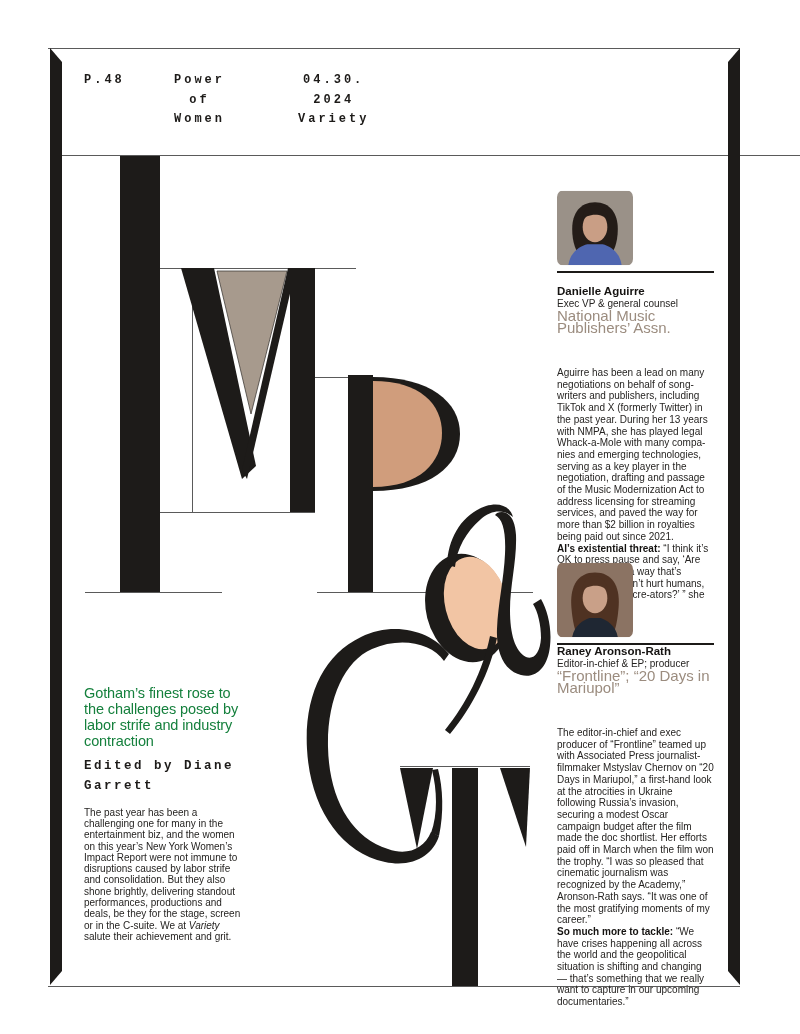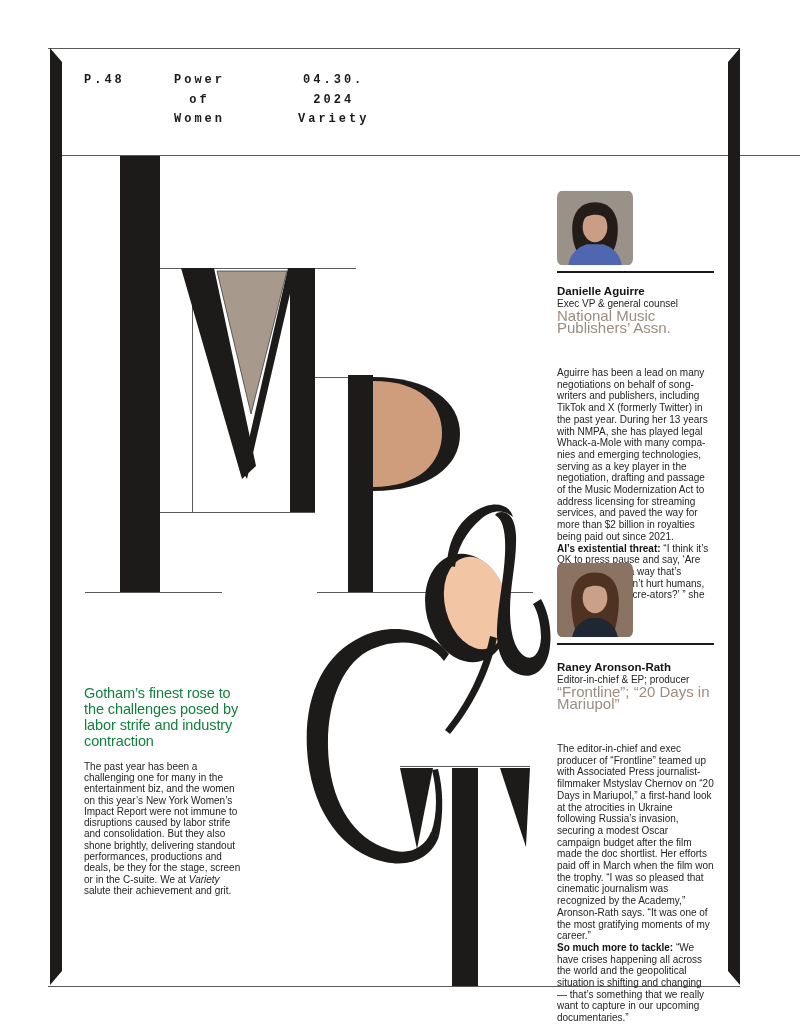--- a/index.html
+++ b/index.html
@@ -106,20 +106,21 @@
 <div class="abs hdr" style="left:84px;top:71px">P.48</div>
 <div class="abs hdr" style="left:174px;top:71px">Power
 of
 Women</div>
 <div class="abs hdr" style="left:298px;top:71px">04.30.
 2024
 Variety</div>
 
 <div class="abs" style="left:84px;top:686px;width:162px">
   <div class="headline">Gotham’s finest rose to the challenges posed by labor strife and industry contraction</div>
+  <div class="edited" style="margin-top:6px">Edited by Diane Garrett</div>
   <div class="intro-body" style="margin-top:11px"><span>The past year has been a challenging one for many in the entertainment biz, and the women on this year’s New York Women’s Impact Report were not immune to disruptions caused by labor strife and consolidation. But they also shone brightly, delivering standout performances, productions and deals, be they for the stage, screen or in the C-suite. We at </span><span class="it">Variety</span><span> salute their achievement and grit.</span></div>
 </div>
 
 <div class="abs" style="left:557px;top:190px;width:157px">
   <div class="photo" style="width:76px;height:76px">
     <svg width="76" height="76" viewBox="0 0 80 78">
       <rect width="80" height="78" fill="#9a9188"></rect>
       <path d="M40,12 C24,12 16,24 16,40 C16,58 22,66 26,70 L54,70 C58,66 64,58 64,40 C64,24 56,12 40,12 Z" fill="#241c18"></path>
       <ellipse cx="40" cy="38" rx="13" ry="16" fill="#c99e85"></ellipse>
       <path d="M26,32 C27,20 33,15 40,15 C47,15 53,21 54,31 C48,23 31,23 26,32 Z" fill="#241c18"></path>
@@ -137,17 +138,17 @@
   <div class="photo" style="width:76px;height:76px">
     <svg width="76" height="76" viewBox="0 0 80 78">
       <rect width="80" height="78" fill="#8b7363"></rect>
       <path d="M40,10 C22,10 14,24 15,44 C16,62 20,78 24,78 L56,78 C60,78 64,62 65,44 C66,24 58,10 40,10 Z" fill="#4f3222"></path>
       <ellipse cx="40" cy="37" rx="13" ry="16" fill="#c9a088"></ellipse>
       <path d="M26,31 C27,19 33,14 40,14 C47,14 53,20 54,30 C48,22 31,22 26,31 Z" fill="#4f3222"></path>
       <path d="M16,78 C18,66 28,60 34,58 L46,58 C52,60 62,66 64,78 Z" fill="#1f2733"></path>
     </svg>
   </div>
   <div class="profile-rule" style="margin-top:5px"></div>
-  <div class="pname" style="margin-top:16px">Raney Aronson-Rath</div>
+  <div class="pname" style="margin-top:0">Raney Aronson-Rath</div>
   <div class="prole">Editor-in-chief &amp; EP; producer</div>
   <div class="paccent">“Frontline”; “20 Days in Mariupol”</div>
   <div class="pbody"><span>The editor-in-chief and exec producer of “Frontline” teamed up with Associated Press journalist-filmmaker Mstyslav Chernov on “20 Days in Mariupol,” a first-hand look at the atrocities in Ukraine following Russia’s invasion, securing a modest Oscar campaign budget after the film made the doc shortlist. Her efforts paid off in March when the film won the trophy. “I was so pleased that cinematic journalism was recognized by the Academy,” Aronson-Rath says. “It was one of the most gratifying moments of my career.”</span><br><span class="lead">So much more to tackle:</span><span> “We have crises happening all across the world and the geopolitical situation is shifting and changing — that’s something that we really want to capture in our upcoming documentaries.”</span></div>
 </div>
 
 </body></html>

